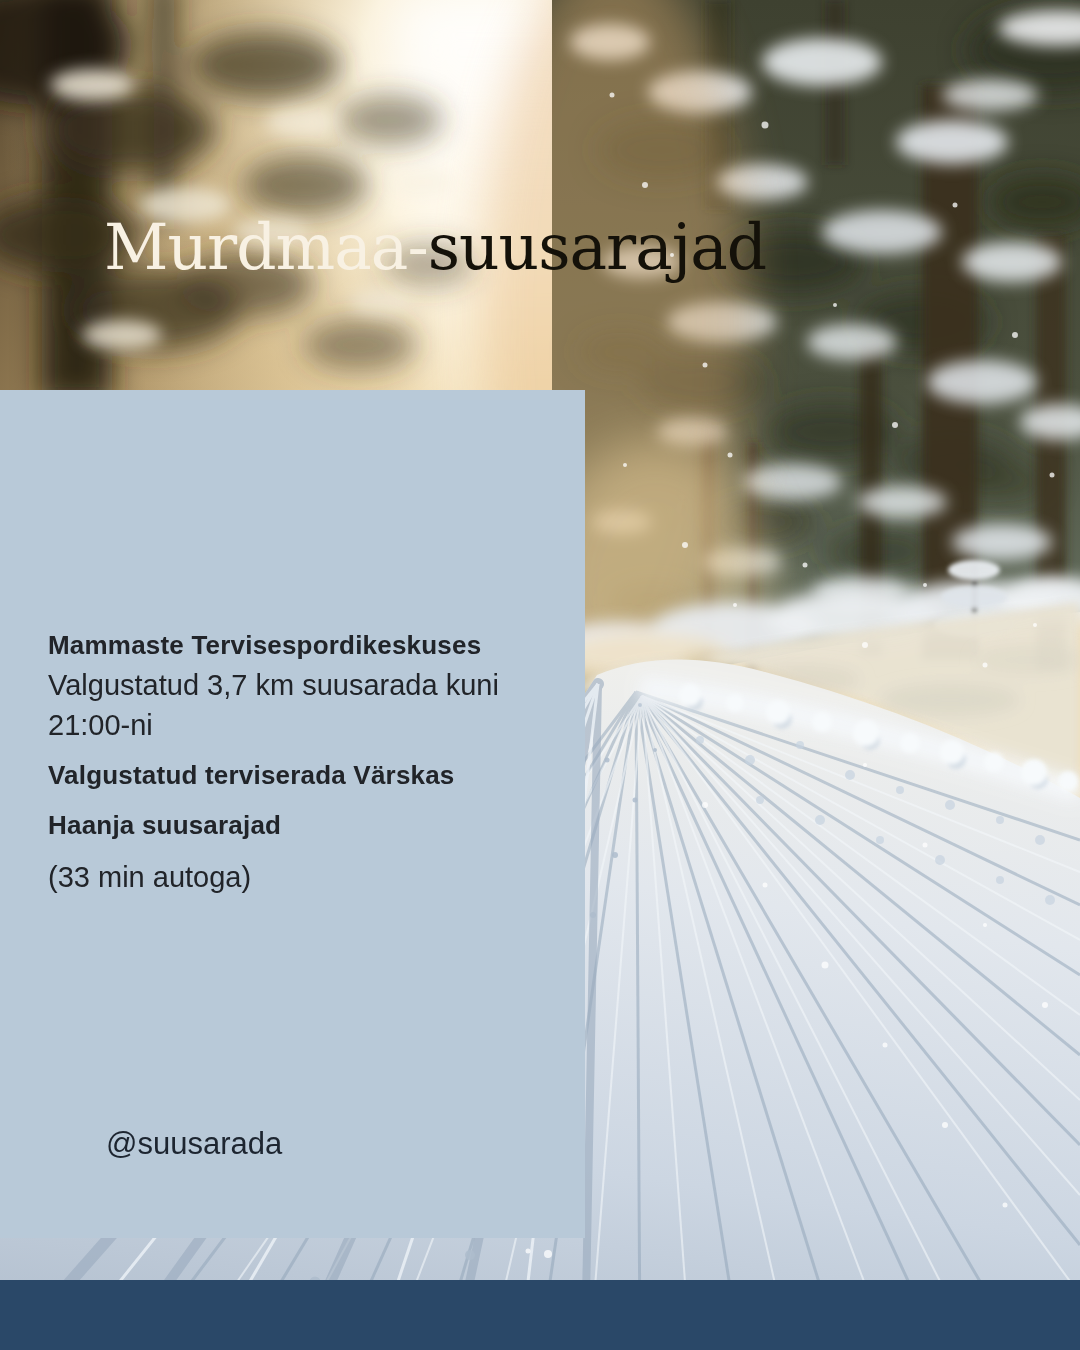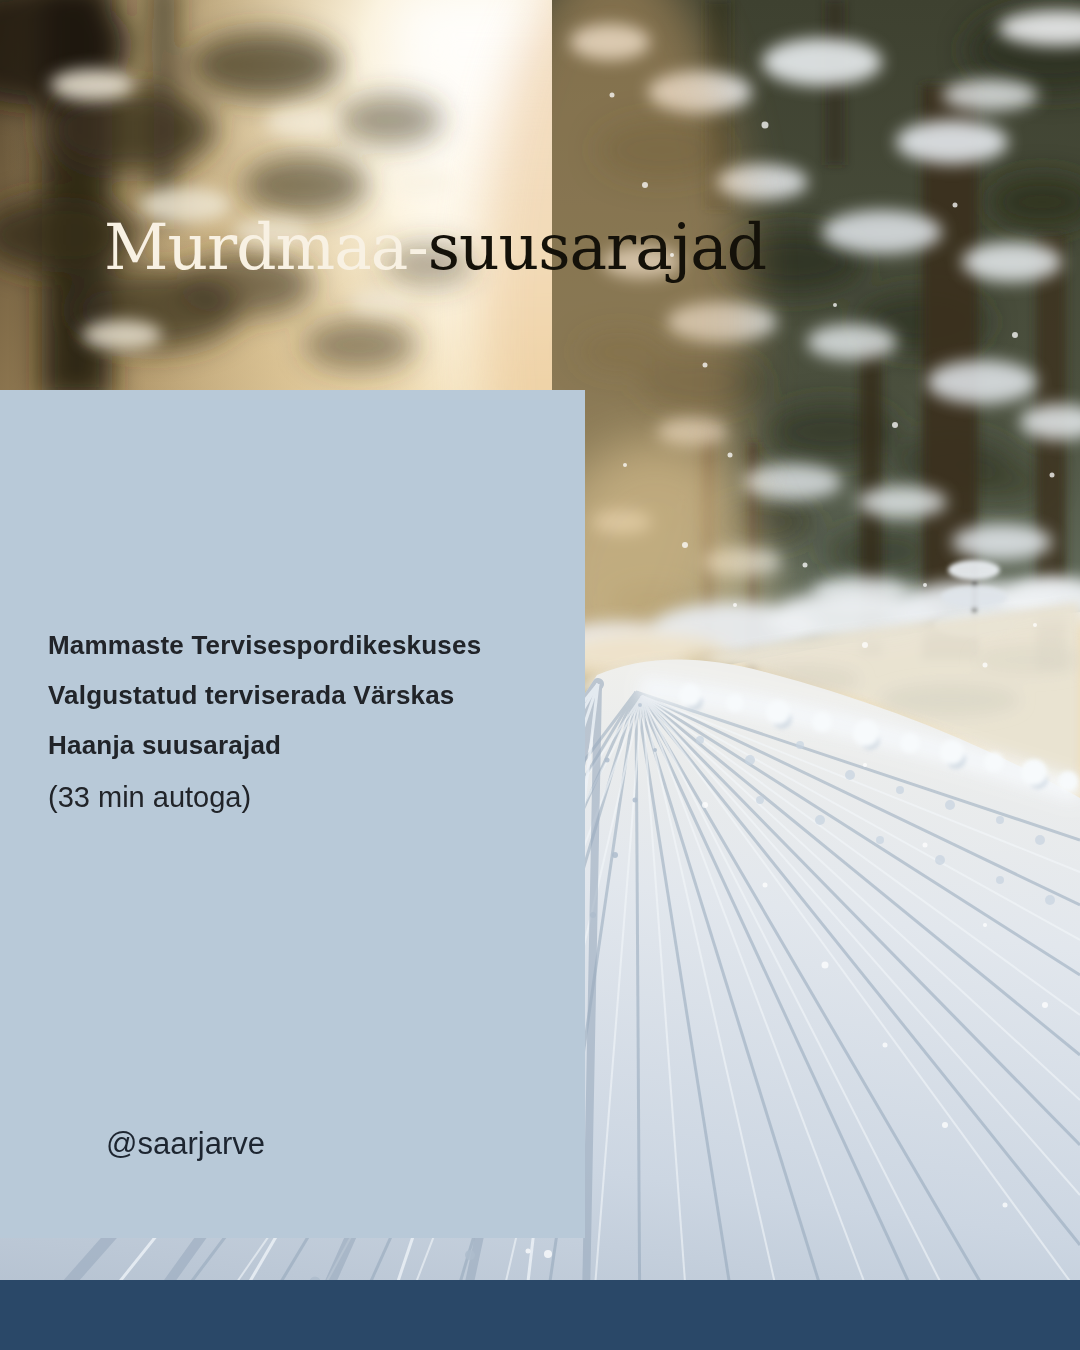--- a/index.html
+++ b/index.html
@@ -349,26 +349,28 @@
   </svg>
 
   <h1 class="title">
     <div><span class="light">Murdmaa-</span><span class="dark">suusarajad</span></div>
   </h1>
 
   <div class="panel">
     <div class="panel-text">
       <div class="trail">
         <div class="trail-name">Mammaste Tervisespordikeskuses</div>
+        <div class="trail-line">Valgustatud 3,7 km suusarada kuni</div>
+        <div class="trail-line">21:00-ni</div>
       </div>
       <div class="trail">
         <div class="trail-name">Valgustatud terviserada Värskas</div>
       </div>
       <div class="trail">
         <div class="trail-name">Haanja suusarajad</div>
         <div class="trail-line mt">(33 min autoga)</div>
       </div>
     </div>
-    <div class="handle">@saarjarve</div>
+    <div class="handle">@suusarada</div>
   </div>
 
   <div class="footer-bar"></div>
 </div>
 
 </body></html>

